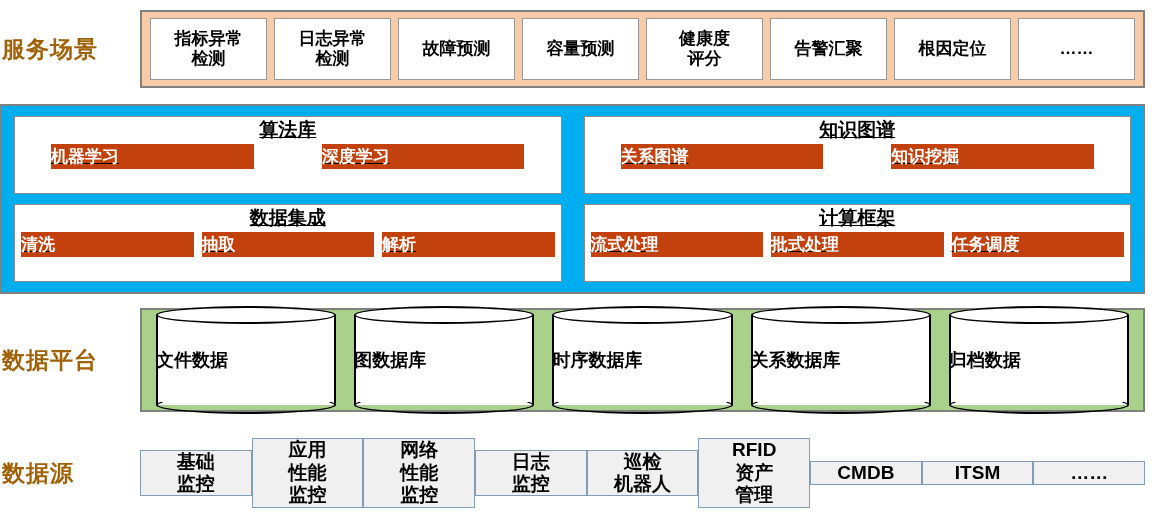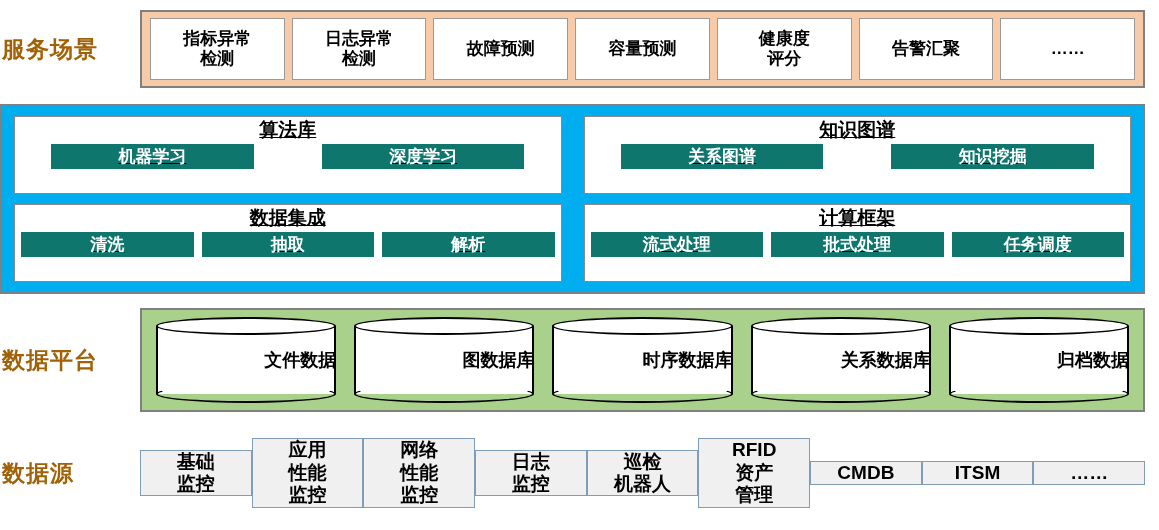--- a/index.html
+++ b/index.html
@@ -80,46 +80,45 @@
     font-size:19px;font-weight:bold;color:#000;
     line-height:1.1;
     margin-bottom:3px;
   }
   .tag-row{
     display:flex;width:100%;justify-content:space-around;align-items:center;
     gap:8px;
   }
   .tag-row.two{justify-content:space-around;}
   .tag{
-    background:#0f766e;
+    background:#c2410c;
     color:#ffffff;
     font-size:17px;font-weight:bold;
     padding:3px 0;
-    text-align:center;
     line-height:1.15;
     box-sizing:border-box;
   }
   .tag-row.two .tag{width:38%;}
   .tag-row.three .tag{flex:1 1 0;}
 
   
   #row-data{top:308px;height:104px;}
   #row-data .row-label{line-height:104px;}
   #band-data{
     background:#aad18c;
     padding:4px 14px;
     gap:18px;
     margin-right:14px;
     justify-content:space-between;
   }
   .cylinder{
     position:relative;
     flex:1 1 0;
-    height:86px;
-    display:flex;align-items:center;justify-content:flex-end;
+    height:108px;
+    display:flex;align-items:center;justify-content:flex-start;
   }
   .cyl-body{
     position:absolute;left:0;right:0;top:9px;bottom:9px;
     background:#ffffff;
     border-left:2px solid #000;
     border-right:2px solid #000;
   }
   .cyl-top,.cyl-bottom{
     position:absolute;left:0;right:0;height:18px;
     border:2px solid #000;
@@ -165,20 +164,21 @@
     <div class="band" id="band-scenario">
       <div class="scenario-box">指标异常
 检测</div>
       <div class="scenario-box">日志异常
 检测</div>
       <div class="scenario-box">故障预测</div>
       <div class="scenario-box">容量预测</div>
       <div class="scenario-box">健康度
 评分</div>
       <div class="scenario-box">告警汇聚</div>
+      <div class="scenario-box">根因定位</div>
       <div class="scenario-box">……</div>
     </div>
   </div>
 
   <div class="row" id="row-platform">
     <div class="band" id="band-platform">
 
       <div class="platform-grid-row">
         <div class="platform-card">
           <div class="platform-card-title">算法库</div>

